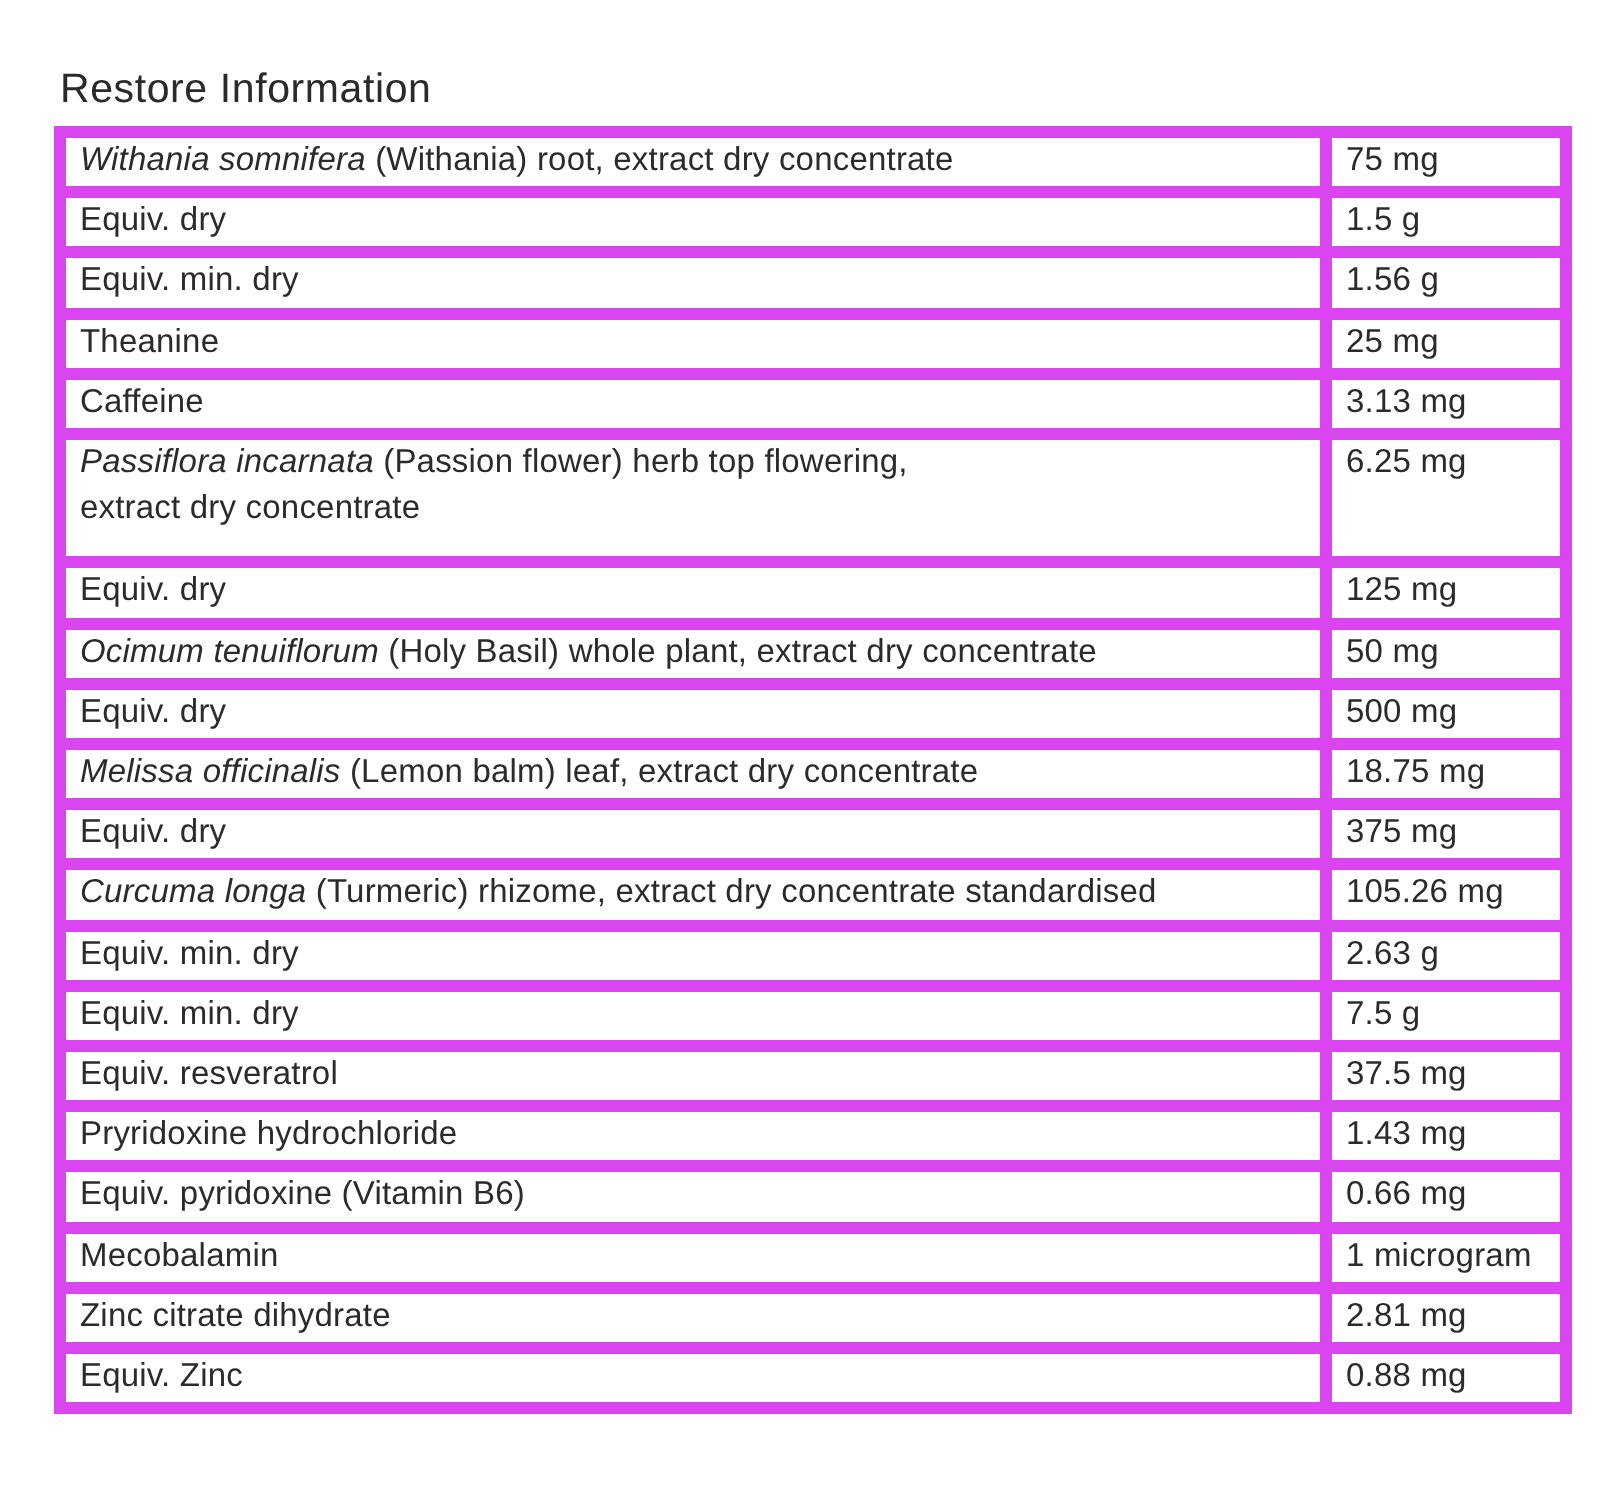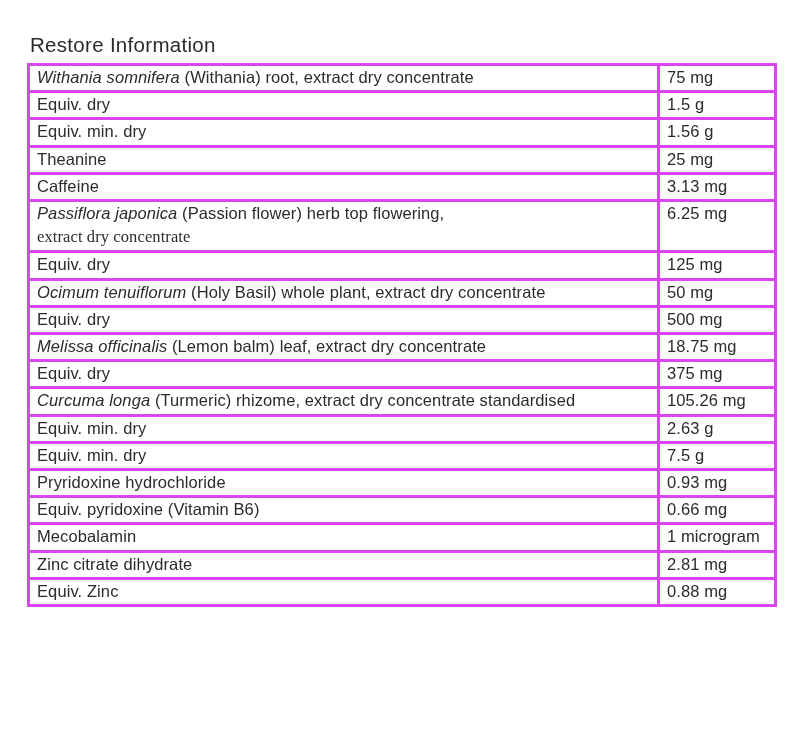--- a/index.html
+++ b/index.html
@@ -33,33 +33,33 @@
     font-weight: 400;
     letter-spacing: 0.2px;
     line-height: 20px;
   }
   table.ingredients {
     border-collapse: collapse;
     table-layout: fixed;
     width: 736px;
   }
   table.ingredients td {
-    border: 3px solid #d946ef;
+    border: 6px solid #d946ef;
     vertical-align: top;
     font-size: 16.5px;
     line-height: 23.2px;
     letter-spacing: 0.1px;
     padding: 0 6px 1px 7px;
     overflow: hidden;
     white-space: nowrap;
   }
   td.cell-name { width: 614px; }
   td.cell-amount { width: 101px; }
   .latin { font-style: italic; }
-  .line2 { line-height: 23.2px; padding-bottom: 1px; font-family: Liberation Serif, serif; }
+  .line2 { line-height: 23.2px; padding-bottom: 11px; }
   .directions {
     margin: 9px 0 0 3px;
     font-size: 16.5px;
     letter-spacing: 0.2px;
     line-height: 21px;
   }
 </style>
 </head>
 <body>
 
@@ -88,21 +88,21 @@
     <td class="cell-name"><span>Theanine</span></td>
     <td class="cell-amount">25 mg</td>
   </tr>
 
   <tr>
     <td class="cell-name"><span>Caffeine</span></td>
     <td class="cell-amount">3.13 mg</td>
   </tr>
 
   <tr>
-    <td class="cell-name"><span class="latin">Passiflora japonica</span><span> (Passion flower) herb top flowering,</span><div class="line2">extract dry concentrate</div></td>
+    <td class="cell-name"><span class="latin">Passiflora incarnata</span><span> (Passion flower) herb top flowering,</span><div class="line2">extract dry concentrate</div></td>
     <td class="cell-amount">6.25 mg</td>
   </tr>
 
   <tr>
     <td class="cell-name"><span>Equiv. dry</span></td>
     <td class="cell-amount">125 mg</td>
   </tr>
 
   <tr>
     <td class="cell-name"><span class="latin">Ocimum tenuiflorum</span><span> (Holy Basil) whole plant, extract dry concentrate</span></td>
@@ -134,24 +134,28 @@
     <td class="cell-amount">2.63 g</td>
   </tr>
 
 
 
   <tr>
     <td class="cell-name"><span>Equiv. min. dry</span></td>
     <td class="cell-amount">7.5 g</td>
   </tr>
 
+  <tr>
+    <td class="cell-name"><span>Equiv. resveratrol</span></td>
+    <td class="cell-amount">37.5 mg</td>
+  </tr>
 
   <tr>
     <td class="cell-name"><span>Pryridoxine hydrochloride</span></td>
-    <td class="cell-amount">0.93 mg</td>
+    <td class="cell-amount">1.43 mg</td>
   </tr>
 
   <tr>
     <td class="cell-name"><span>Equiv. pyridoxine (Vitamin B6)</span></td>
     <td class="cell-amount">0.66 mg</td>
   </tr>
 
   <tr>
     <td class="cell-name"><span>Mecobalamin</span></td>
     <td class="cell-amount">1 microgram</td>

